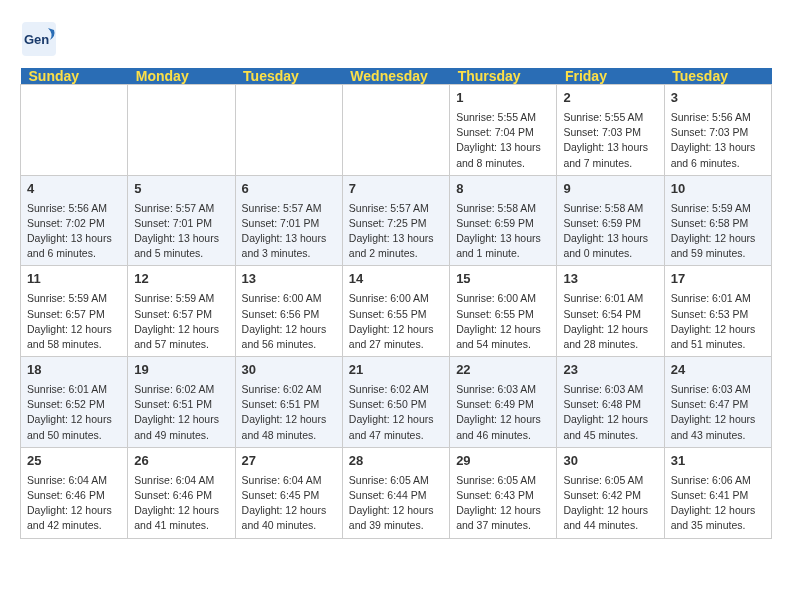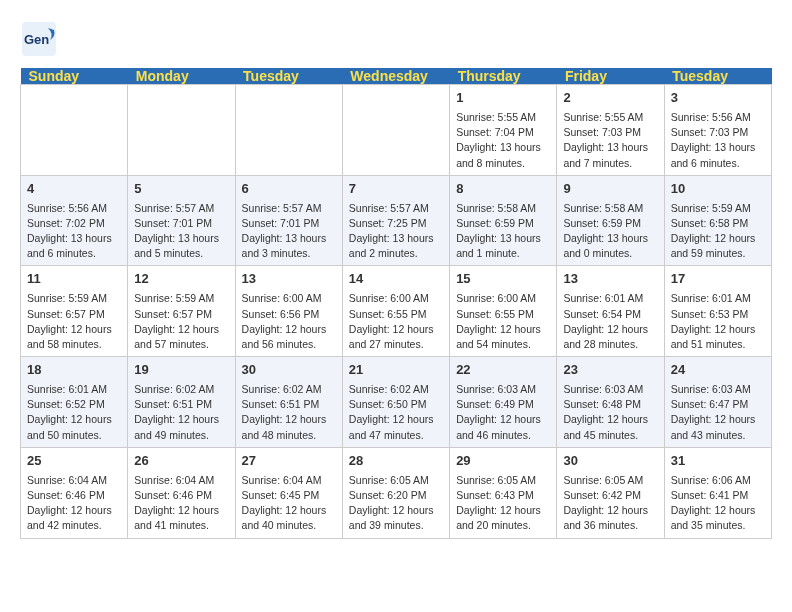--- a/index.html
+++ b/index.html
@@ -307,37 +307,37 @@
         <td>
           <span class="day-num">27</span>
           <div>Sunrise: 6:04 AM</div>
           <div>Sunset: 6:45 PM</div>
           <div>Daylight: 12 hours</div>
           <div>and 40 minutes.</div>
         </td>
         <td>
           <span class="day-num">28</span>
           <div>Sunrise: 6:05 AM</div>
-          <div>Sunset: 6:20 PM</div>
+          <div>Sunset: 6:44 PM</div>
           <div>Daylight: 12 hours</div>
           <div>and 39 minutes.</div>
         </td>
         <td>
           <span class="day-num">29</span>
           <div>Sunrise: 6:05 AM</div>
           <div>Sunset: 6:43 PM</div>
           <div>Daylight: 12 hours</div>
-          <div>and 20 minutes.</div>
+          <div>and 37 minutes.</div>
         </td>
         <td>
           <span class="day-num">30</span>
           <div>Sunrise: 6:05 AM</div>
           <div>Sunset: 6:42 PM</div>
           <div>Daylight: 12 hours</div>
-          <div>and 36 minutes.</div>
+          <div>and 44 minutes.</div>
         </td>
         <td>
           <span class="day-num">31</span>
           <div>Sunrise: 6:06 AM</div>
           <div>Sunset: 6:41 PM</div>
           <div>Daylight: 12 hours</div>
           <div>and 35 minutes.</div>
         </td>
       </tr>
     </tbody>

